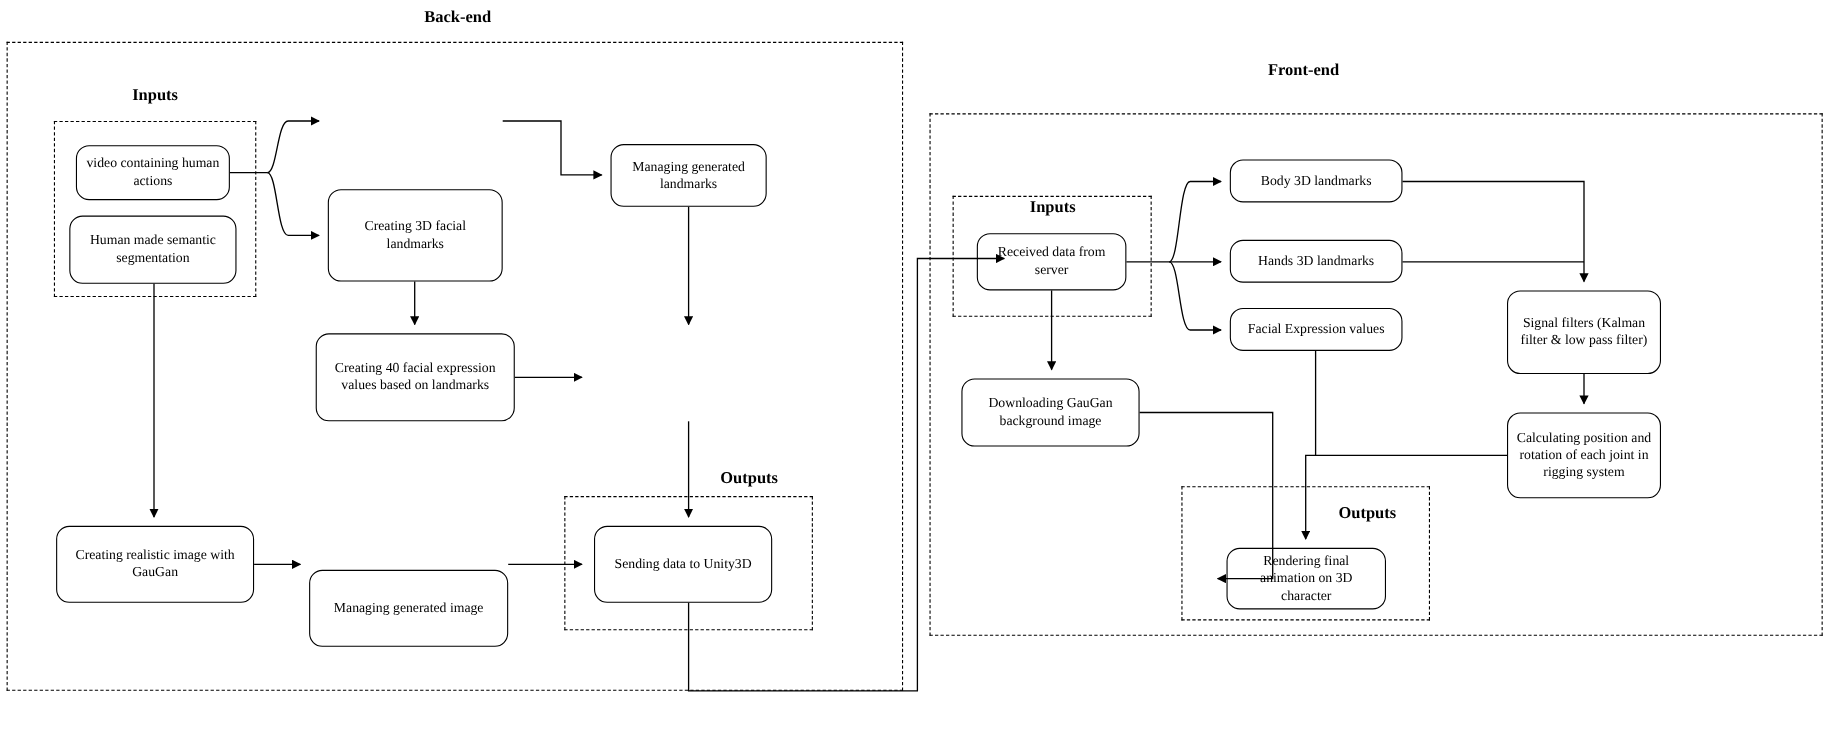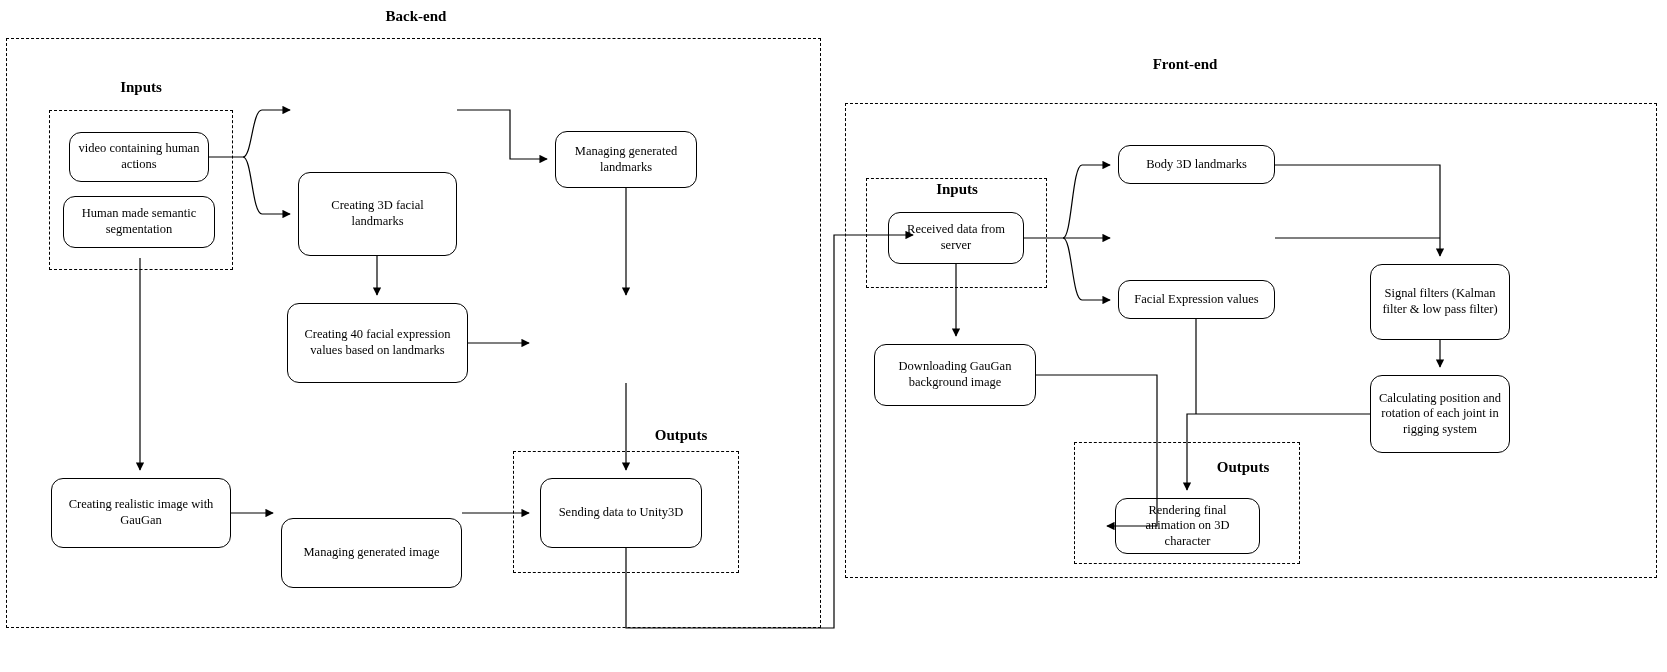--- a/index.html
+++ b/index.html
@@ -65,21 +65,21 @@
   <div class="group-box" style="left:866px;top:178px;width:181px;height:110px;"></div>
   <div class="group-title" style="left:897px;top:181px;width:120px;">Inputs</div>
 
   <div class="group-box" style="left:1074px;top:442px;width:226px;height:122px;"></div>
   <div class="group-title" style="left:1188px;top:459px;width:110px;">Outputs</div>
 
   <div class="node" style="left:69px;top:132px;width:140px;height:50px;">
     <span>video containing human actions</span>
   </div>
 
-  <div class="node" style="left:63px;top:196px;width:152px;height:52px;justify-content:flex-end;">
+  <div class="node" style="left:63px;top:196px;width:152px;height:62px;justify-content:flex-end;">
     <span>Human made semantic segmentation</span>
   </div>
 
 
   <div class="node" style="left:298px;top:172px;width:159px;height:84px;">
     <span>Creating 3D facial landmarks</span>
   </div>
 
   <div class="node" style="left:555px;top:131px;width:142px;height:57px;">
     <span>Managing generated landmarks</span>
@@ -103,20 +103,23 @@
   </div>
 
   <div class="node" style="left:888px;top:212px;width:136px;height:52px;">
     <span>Received data from server</span>
   </div>
 
   <div class="node" style="left:1118px;top:145px;width:157px;height:39px;align-items:center;">
     <span>Body 3D landmarks</span>
   </div>
 
+  <div class="node" style="left:1118px;top:218px;width:157px;height:39px;">
+    <span>Hands 3D landmarks</span>
+  </div>
 
   <div class="node" style="left:1118px;top:280px;width:157px;height:39px;">
     <span>Facial Expression values</span>
   </div>
 
   <div class="node" style="left:874px;top:344px;width:162px;height:62px;">
     <span>Downloading GauGan background image</span>
   </div>
 
   <div class="node" style="left:1370px;top:264px;width:140px;height:76px;">

